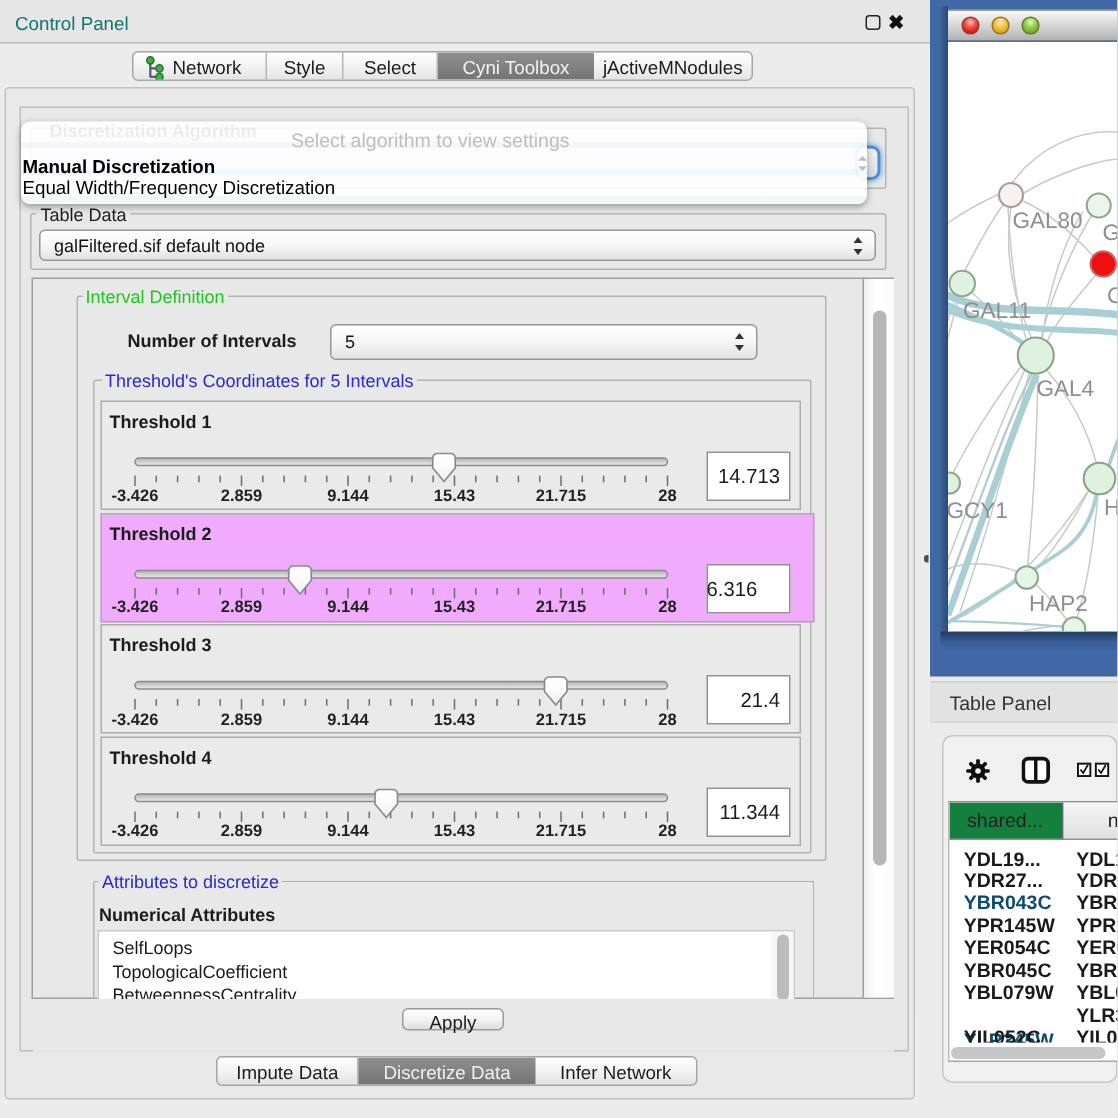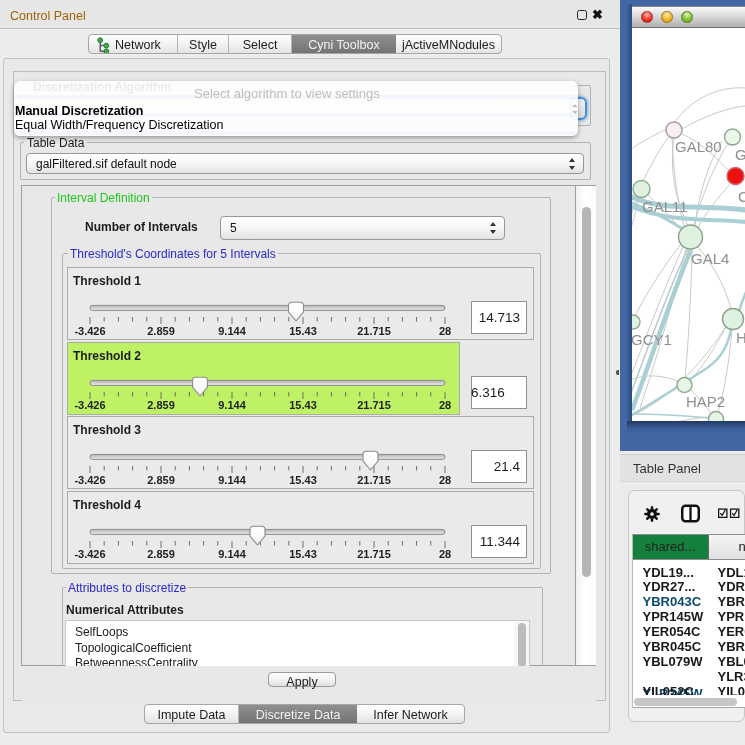--- a/index.html
+++ b/index.html
@@ -18,21 +18,21 @@
   .updown:before { top:0; border-bottom:4.5px solid #333; }
   .updown:after { bottom:0; border-top:4.5px solid #333; }
 </style>
 </head>
 <body>
 
 
 <div class="abs" id="leftroot" style="left:0;top:0;width:620px;height:745px;background:#ececec;">
 
   <div class="abs" style="left:0;top:0;width:620px;height:29px;background:#e6e6e6;border-bottom:1px solid #bdbdbd;"></div>
-  <div class="abs" style="left:10px;top:9px;font-size:12.5px;color:#a16207;">Control Panel</div>
+  <div class="abs" style="left:10px;top:9px;font-size:12.5px;color:#0f766e;">Control Panel</div>
 
   <div class="abs" style="left:577px;top:10px;width:10px;height:10px;border:1.6px solid #222;border-radius:2.5px;"></div>
   <div class="abs" style="left:592px;top:7px;font-size:13px;font-weight:bold;color:#111;">✖</div>
 
   <div class="abs" style="left:88px;top:34px;width:414px;height:20px;border:1px solid #a6a6a6;border-radius:4px;background:linear-gradient(#ffffff,#f0f0f0 60%,#e4e4e4);overflow:hidden;display:flex;">
     <div style="width:89px;height:100%;border-right:1px solid #b5b5b5;position:relative;">
       <svg class="abs" style="left:8px;top:2px;" width="13" height="17" viewBox="0 0 13 17">
         <path d="M3.2 4 L3.2 14.5 M3.2 8.6 L8.4 8.6 M3.2 14.3 L8.4 14.3" stroke="#565c68" stroke-width="1.5" fill="none"></path>
         <circle cx="3.2" cy="3.2" r="2.4" fill="#4aa64a" stroke="#1d7a2d" stroke-width="1"></circle>
         <circle cx="9.3" cy="8.6" r="2.4" fill="#4aa64a" stroke="#1d7a2d" stroke-width="1"></circle>
@@ -113,21 +113,21 @@
         </svg>
         <div style="position:absolute;left:-8px;top:56.5px;width:60px;text-align:center;font-size:11px;font-weight:bold;color:#222;">-3.426</div>
         <div style="position:absolute;left:63px;top:56.5px;width:60px;text-align:center;font-size:11px;font-weight:bold;color:#222;">2.859</div>
         <div style="position:absolute;left:134px;top:56.5px;width:60px;text-align:center;font-size:11px;font-weight:bold;color:#222;">9.144</div>
         <div style="position:absolute;left:205px;top:56.5px;width:60px;text-align:center;font-size:11px;font-weight:bold;color:#222;">15.43</div>
         <div style="position:absolute;left:276px;top:56.5px;width:60px;text-align:center;font-size:11px;font-weight:bold;color:#222;">21.715</div>
         <div style="position:absolute;left:347px;top:56.5px;width:60px;text-align:center;font-size:11px;font-weight:bold;color:#222;">28</div>
         <div style="position:absolute;left:403px;top:33px;width:56px;height:33px;background:#fff;border:1px solid #919191;"></div>
         <div style="position:absolute;left:403px;top:42px;width:49px;text-align:right;font-size:13.5px;">14.713</div>
       </div>
-      <div class="abs" style="left:67px;top:341.5px;width:393px;height:73px;background:#bef264;border:1px solid #ababab;padding-left:48px;">
+      <div class="abs" style="left:67px;top:341.5px;width:476px;height:73px;background:#f0abfc;border:1px solid #ababab;padding-left:48px;">
         <div style="position:absolute;left:5px;top:6px;font-size:12px;font-weight:bold;">Threshold 2</div>
         <svg style="position:absolute;left:0;top:0;" width="466" height="73" viewBox="0 0 466 73">
           <rect x="22" y="37.4" width="355" height="5" rx="2.5" fill="url(#trackgrad)" stroke="#8c8c8c" stroke-width="1"></rect>
           <line x1="22" y1="49" x2="22" y2="56" stroke="#6e6e6e" stroke-width="1"></line>
           <line x1="36.2" y1="49" x2="36.2" y2="53.5" stroke="#6e6e6e" stroke-width="1"></line>
           <line x1="50.4" y1="49" x2="50.4" y2="53.5" stroke="#6e6e6e" stroke-width="1"></line>
           <line x1="64.6" y1="49" x2="64.6" y2="53.5" stroke="#6e6e6e" stroke-width="1"></line>
           <line x1="78.8" y1="49" x2="78.8" y2="53.5" stroke="#6e6e6e" stroke-width="1"></line>
           <line x1="93" y1="49" x2="93" y2="56" stroke="#6e6e6e" stroke-width="1"></line>
           <line x1="107.19999999999999" y1="49" x2="107.19999999999999" y2="53.5" stroke="#6e6e6e" stroke-width="1"></line>

